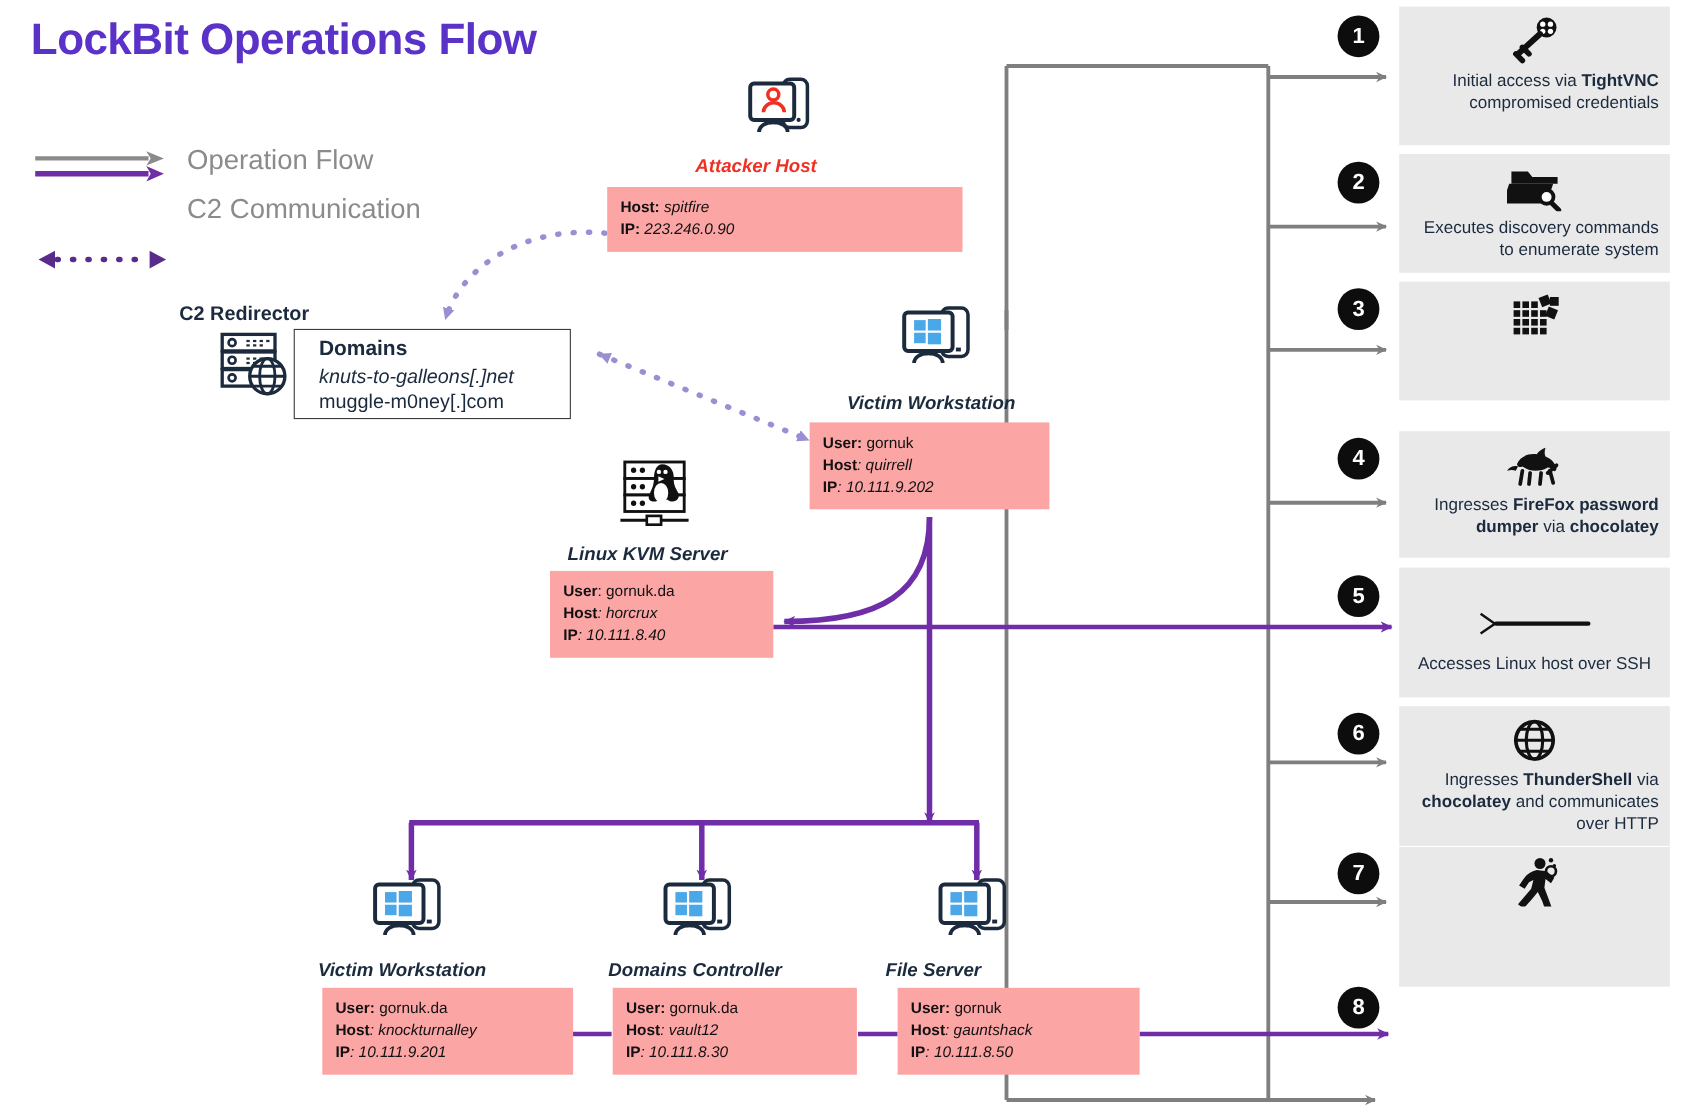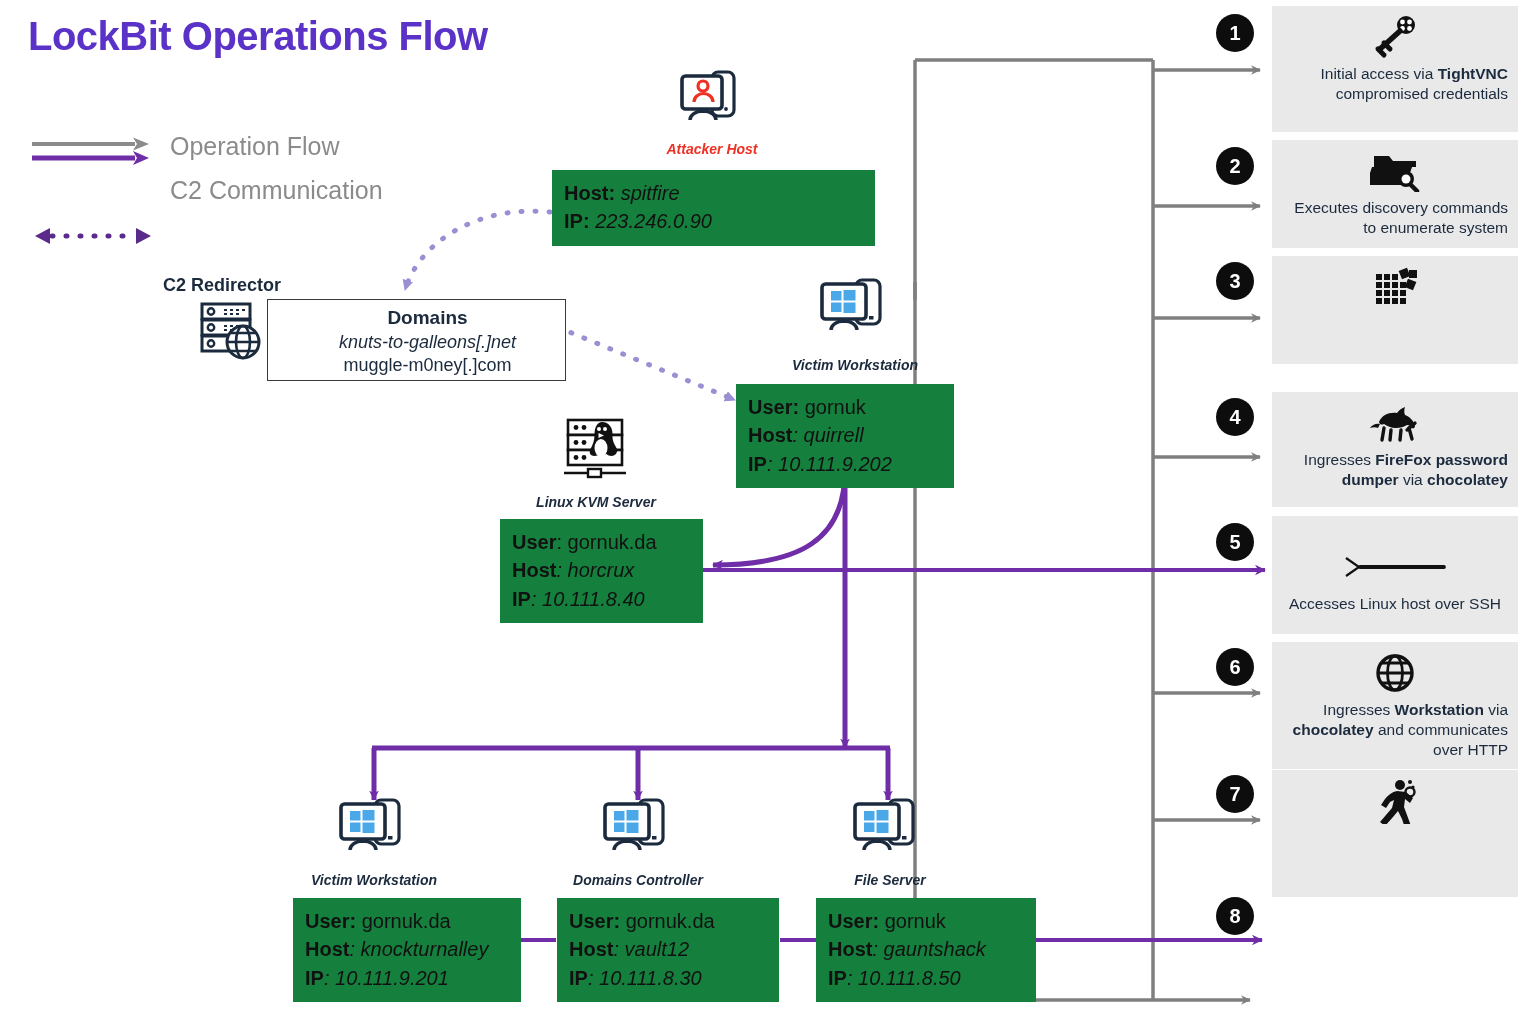--- a/index.html
+++ b/index.html
@@ -38,51 +38,50 @@
     position: absolute; left: 140px; top: -4px;
     font-size: 25px; color: #8b8b8b;
     white-space: nowrap;
   }
   #legend-glyph-1 { position: absolute; left: 0; top: 0; }
   #legend-glyph-2 { position: absolute; left: 0; top: 44px; }
 
   
   .node-label {
     position: absolute;
-    font-size: 14px; font-weight: bold; font-style: italic;
+    font-size: 17px; font-weight: bold; font-style: italic;
     color: #1b2a3d;
-    text-align: center;
+    text-align: left;
     white-space: nowrap;
   }
   .node-label.attacker { color: #ee3124; }
 
   
   .info-box {
     position: absolute;
-    background: #15803d;
+    background: #fca5a5;
     padding: 9px 12px 10px 12px;
-    font-size: 20px;
+    font-size: 14px;
     line-height: 1.42;
     color: #111;
     white-space: nowrap;
   }
   .info-box .k { font-weight: bold; }
   .info-box .v-i { font-style: italic; }
 
   
   #domains-box {
     position: absolute;
     left: 267px; top: 299px;
-    width: 299px; height: 82px;
+    width: 252px; height: 82px;
     background: #ffffff;
     border: 1.5px solid #3a3a3a;
     padding: 6px 0 0 22px;
     font-size: 18px;
     line-height: 1.3;
-    text-align: center;
   }
   #domains-box .dtitle { font-weight: bold; font-size: 19px; }
   #domains-box .d1 { font-style: italic; }
 
   #c2-title {
     position: absolute; left: 163px; top: 275px;
     font-size: 18px; font-weight: bold; color: #1b2a3d;
   }
 
   
@@ -494,21 +493,21 @@
   <div class="step-badge" style="top:648px;">6</div>
   <div class="step-card" style="top:642px; height:127px;">
     <div class="step-icon">
       <svg width="44" height="44" viewBox="0 0 44 44">
         <circle cx="22" cy="22" r="17" fill="none" stroke="#111" stroke-width="3.4"></circle>
         <ellipse cx="22" cy="22" rx="7.5" ry="17" fill="none" stroke="#111" stroke-width="2.8"></ellipse>
         <path d="M5,22 L39,22 M8.5,12 L35.5,12 M8.5,32 L35.5,32" stroke="#111" stroke-width="2.8"></path>
       </svg>
     </div>
     <div class="step-text">
-      Ingresses <b>Workstation</b> via <b>chocolatey</b> and communicates over HTTP
+      Ingresses <b>ThunderShell</b> via <b>chocolatey</b> and communicates over HTTP
     </div>
   </div>
 
   <div class="step-badge" style="top:775px;">7</div>
   <div class="step-card" style="top:770px; height:127px;">
     <div class="step-icon">
       <svg width="44" height="46" viewBox="0 0 44 46">
         <circle cx="27" cy="7" r="5" fill="#111"></circle>
         <path d="M24,13 c-5,1 -9,4 -12,8 l-4,6 l5,3 l4,-6 l4,-2 l-2,8 l-6,7 l-6,7 l5,4 l8,-9 l5,-6
                  l4,8 l3,9 l6,-2 l-4,-11 l-3,-8 l1,-8 l5,4 l3,-5 l-7,-6 z" fill="#111"></path>

